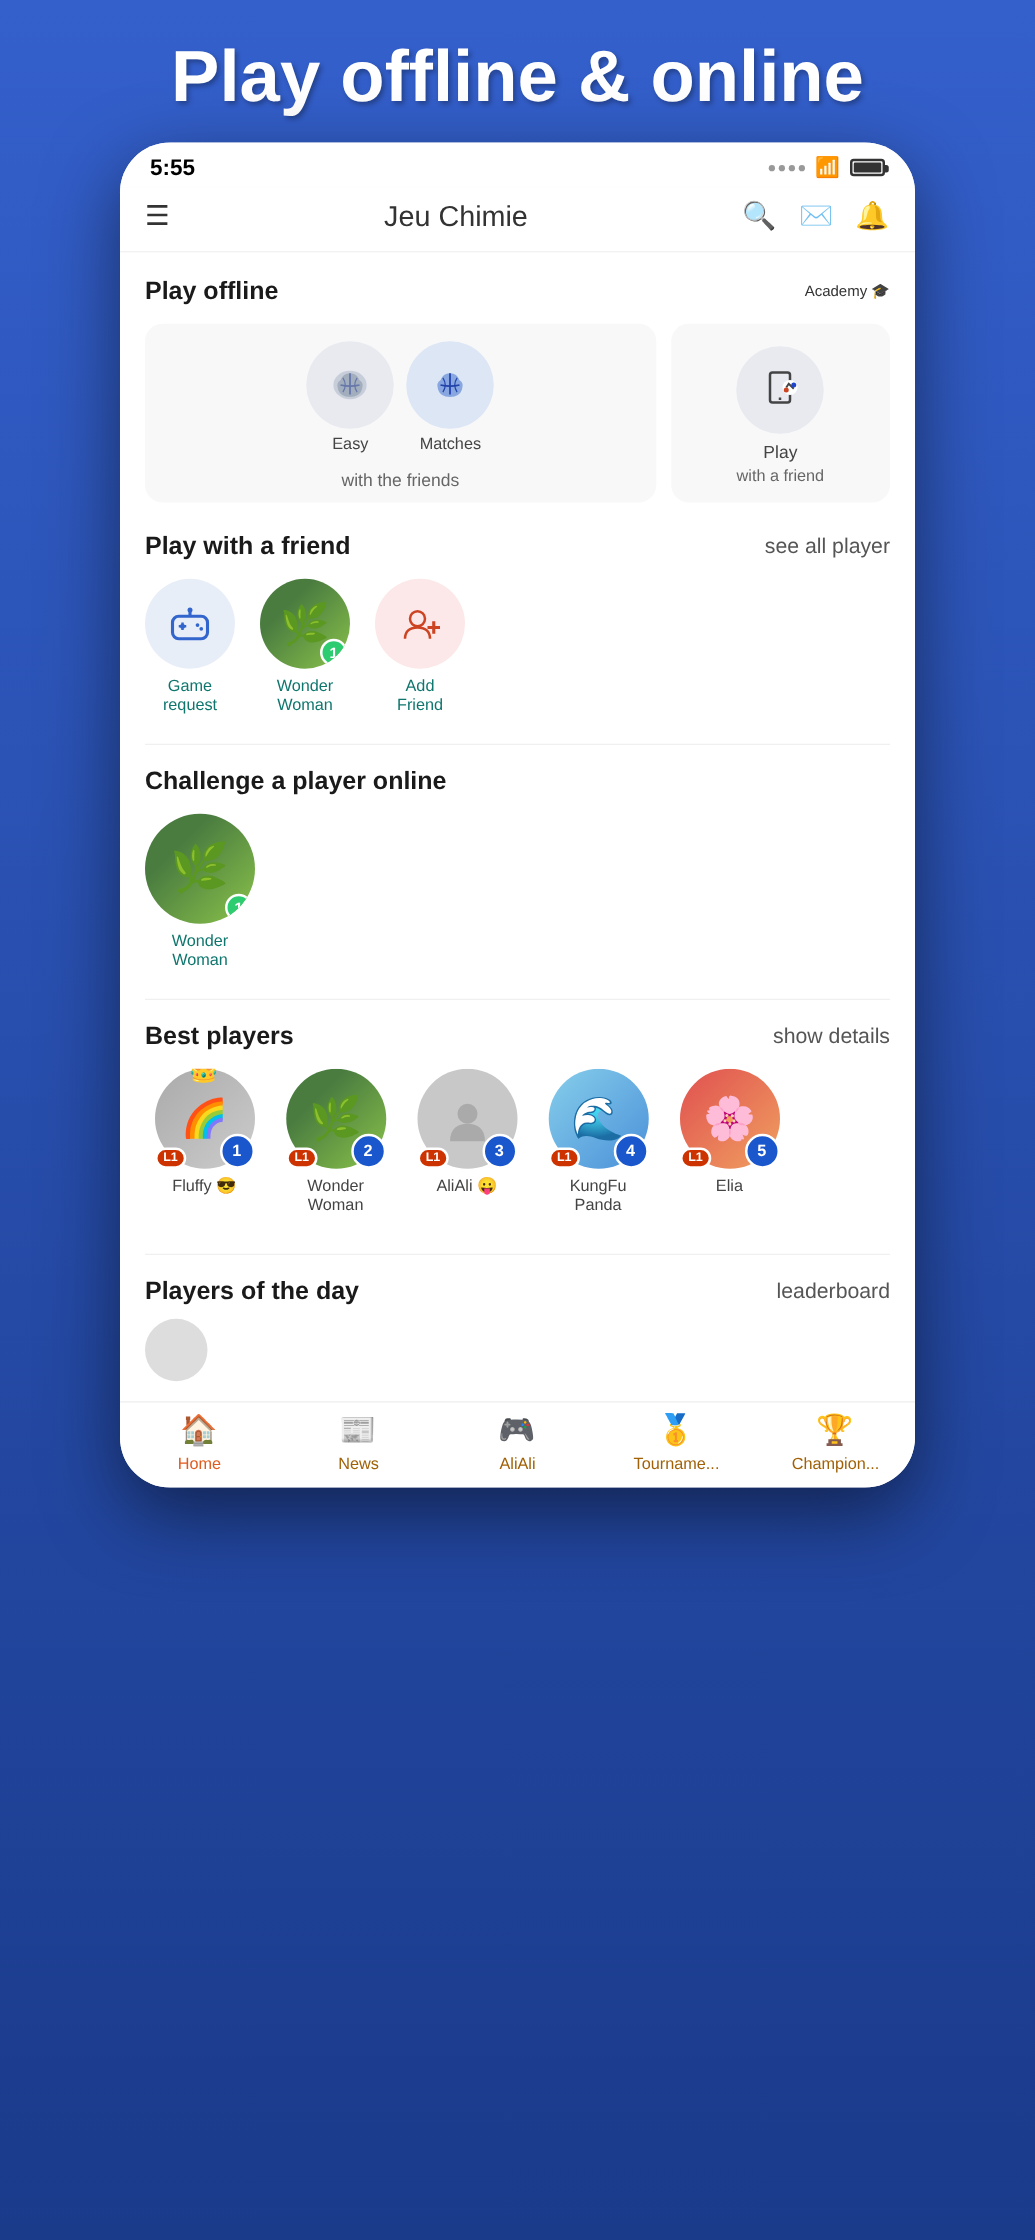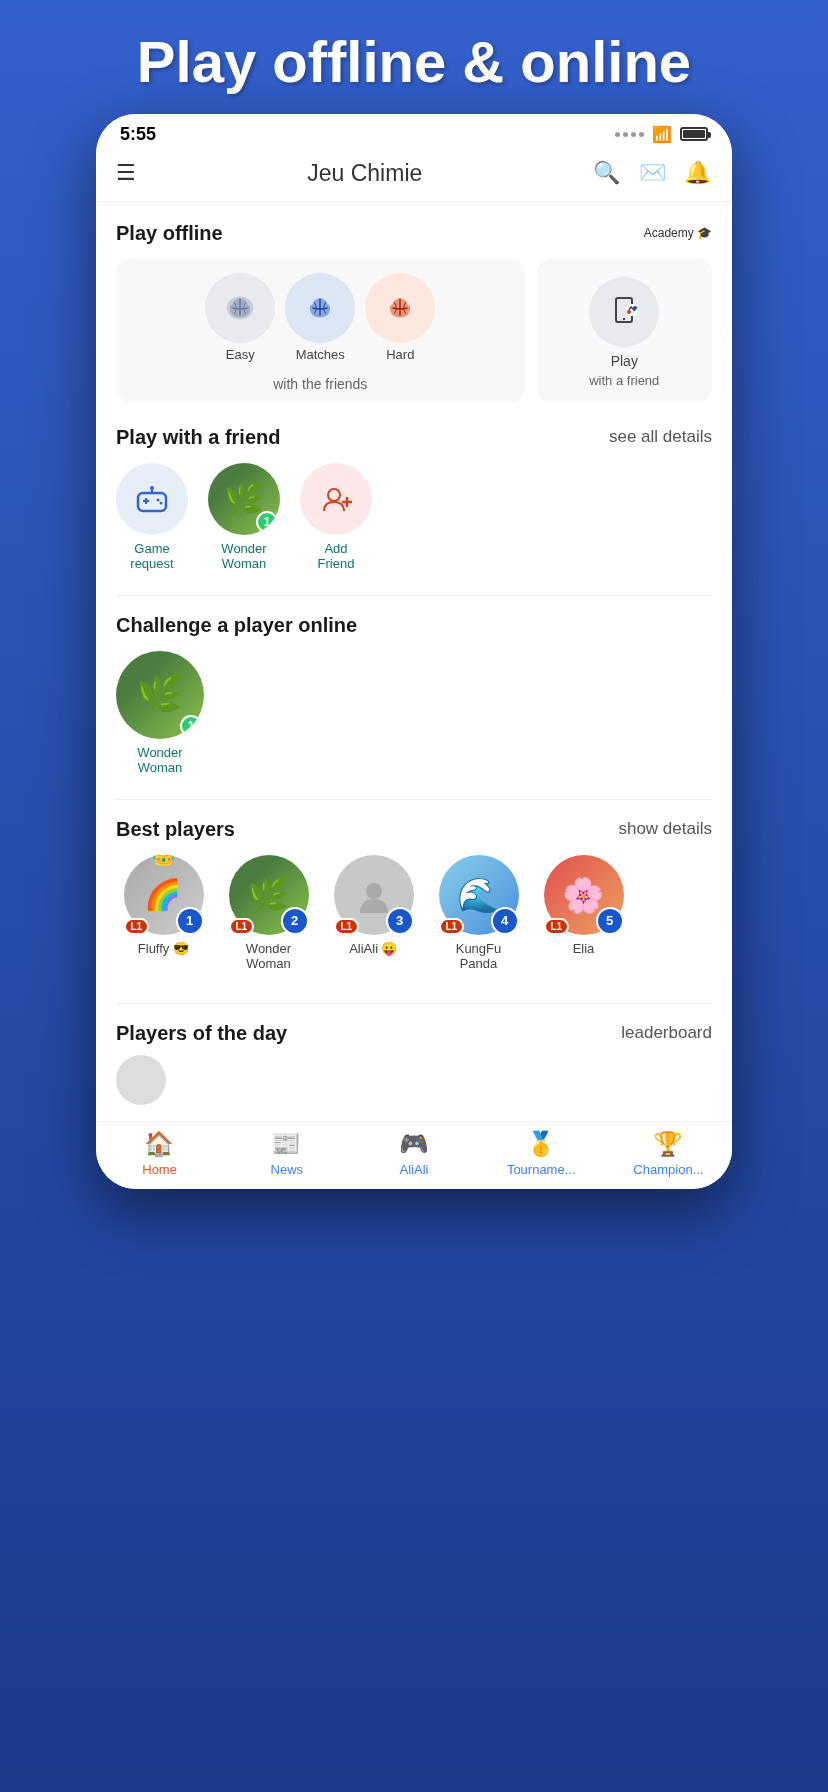--- a/index.html
+++ b/index.html
@@ -323,21 +323,21 @@
       flex-direction: column;
       align-items: center;
       gap: 4px;
       cursor: pointer;
     }
     .nav-tab-icon { font-size: 24px; }
     .nav-tab-label { font-size: 13px; }
     .nav-tab.active .nav-tab-icon { color: #e05a1e; }
     .nav-tab.active .nav-tab-label { color: #e05a1e; }
     .nav-tab:not(.active) .nav-tab-icon { color: #888; }
-    .nav-tab:not(.active) .nav-tab-label { color: #3b82f6; }
+    .nav-tab:not(.active) .nav-tab-label { color: #a16207; }
     
     .app-bg {
       background: linear-gradient(180deg, #3460cc 0%, #1a3a8a 100%);
       width: 100%;
       min-height: 1792px;
       display: flex;
       flex-direction: column;
       align-items: center;
       padding-bottom: 30px;
     }
@@ -437,32 +437,20 @@
                 <svg width="38" height="38" viewBox="0 0 40 40" fill="none">
                   <path d="M12 16 Q14 10 20 10 Q26 10 28 16 Q32 18 30 24 Q28 30 20 30 Q12 30 10 24 Q8 18 12 16Z" fill="#3366cc" opacity="0.5"></path>
                   <path d="M20 10 Q20 18 20 28" stroke="#2244aa" stroke-width="1.5" fill="none"></path>
                   <path d="M12 20 Q20 22 28 20" stroke="#2244aa" stroke-width="1.5" fill="none"></path>
                   <path d="M14 14 Q18 20 14 26" stroke="#2244aa" stroke-width="1" fill="none"></path>
                   <path d="M26 14 Q22 20 26 26" stroke="#2244aa" stroke-width="1" fill="none"></path>
                 </svg>
               </div>
               <span class="brain-label">Matches</span>
             </div>
-            <div class="brain-item">
-              <div class="brain-circle brain-hard">
-                <svg width="38" height="38" viewBox="0 0 40 40" fill="none">
-                  <path d="M12 16 Q14 10 20 10 Q26 10 28 16 Q32 18 30 24 Q28 30 20 30 Q12 30 10 24 Q8 18 12 16Z" fill="#cc4422" opacity="0.5"></path>
-                  <path d="M20 10 Q20 18 20 28" stroke="#aa2200" stroke-width="1.5" fill="none"></path>
-                  <path d="M12 20 Q20 22 28 20" stroke="#aa2200" stroke-width="1.5" fill="none"></path>
-                  <path d="M14 14 Q18 20 14 26" stroke="#aa2200" stroke-width="1" fill="none"></path>
-                  <path d="M26 14 Q22 20 26 26" stroke="#aa2200" stroke-width="1" fill="none"></path>
-                </svg>
-              </div>
-              <span class="brain-label">Hard</span>
-            </div>
           </div>
           <span class="with-computer-label">with the friends</span>
         </div>
 
         <div class="friend-option">
           <div class="friend-icon-circle">
             <svg width="40" height="40" viewBox="0 0 40 40" fill="none">
               <rect x="12" y="6" width="16" height="24" rx="2" stroke="#444" stroke-width="2" fill="none"></rect>
               <line x1="20" y1="26" x2="20" y2="28" stroke="#444" stroke-width="2"></line>
               <circle cx="28" cy="18" r="6" fill="white" stroke="#444" stroke-width="0"></circle>
@@ -471,21 +459,21 @@
               <circle cx="31" cy="16" r="2" fill="#2244cc"></circle>
             </svg>
           </div>
           <span class="friend-label-play">Play</span>
           <span class="friend-label-sub">with a friend</span>
         </div>
       </div>
 
       <div class="section-header">
         <span class="section-title">Play with a friend</span>
-        <span class="section-link">see all details</span>
+        <span class="section-link">see all player</span>
       </div>
 
       <div class="friends-list">
 
         <div class="friend-item">
           <div class="friend-avatar game-request-circle">
             <svg width="36" height="36" viewBox="0 0 36 36" fill="none">
               <rect x="4" y="12" width="28" height="18" rx="5" fill="none" stroke="#3366cc" stroke-width="2.5"></rect>
               <line x1="18" y1="12" x2="18" y2="8" stroke="#3366cc" stroke-width="2.5"></line>
               <circle cx="18" cy="7" r="2" fill="#3366cc"></circle>

